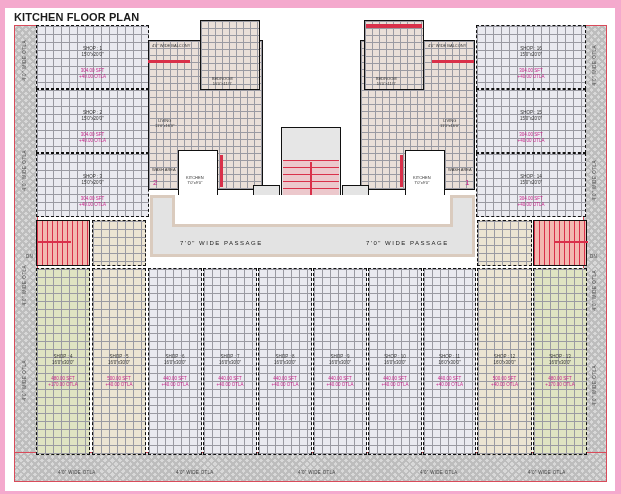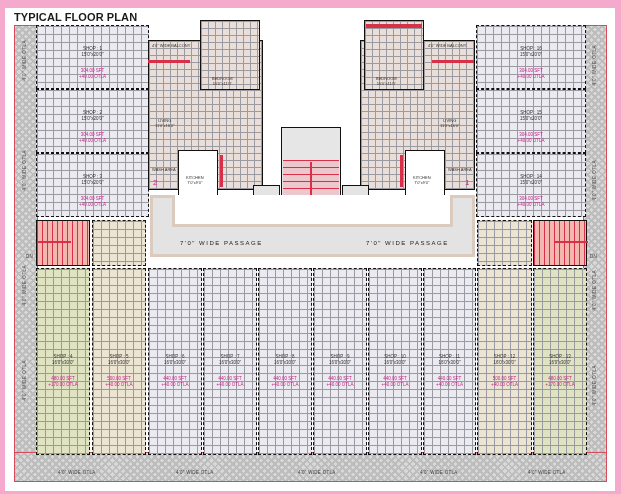--- a/index.html
+++ b/index.html
@@ -24,21 +24,21 @@
   .stairs{background-color:#f2b8b0;background-image:repeating-linear-gradient(90deg,#d9304a 0 1px,transparent 1px 5px);}
   .stairs-h{background-color:#ecc8cc;background-image:repeating-linear-gradient(180deg,#d9304a 0 1px,transparent 1px 7px);}
   .lift{background:#e4e4e4;border:1.5px solid #111;}
   .redbar{background:#d9304a;}
   .passage-band{background:#e3e3e3;}
 </style>
 </head>
 <body>
 
 <div class="sheet"></div>
-<div class="title">TYPICAL FLOOR PLAN</div>
+<div class="title">KITCHEN FLOOR PLAN</div>
 
 <div class="abs hatch redline" style="left:14px;top:25px;width:24px;height:445px;"></div>
 <div class="abs hatch redline" style="left:583px;top:25px;width:24px;height:445px;"></div>
 <div class="abs hatch redline" style="left:14px;top:452px;width:593px;height:30px;"></div>
 
 <div class="vlabel" style="left:22px;top:40px;">4'0" WIDE OTLA</div>
 <div class="vlabel" style="left:22px;top:150px;">4'0" WIDE OTLA</div>
 <div class="vlabel" style="left:22px;top:265px;">4'0" WIDE OTLA</div>
 <div class="vlabel" style="left:22px;top:360px;">4'0" WIDE OTLA</div>
 <div class="vlabel" style="left:592px;top:45px;">4'0" WIDE OTLA</div>

